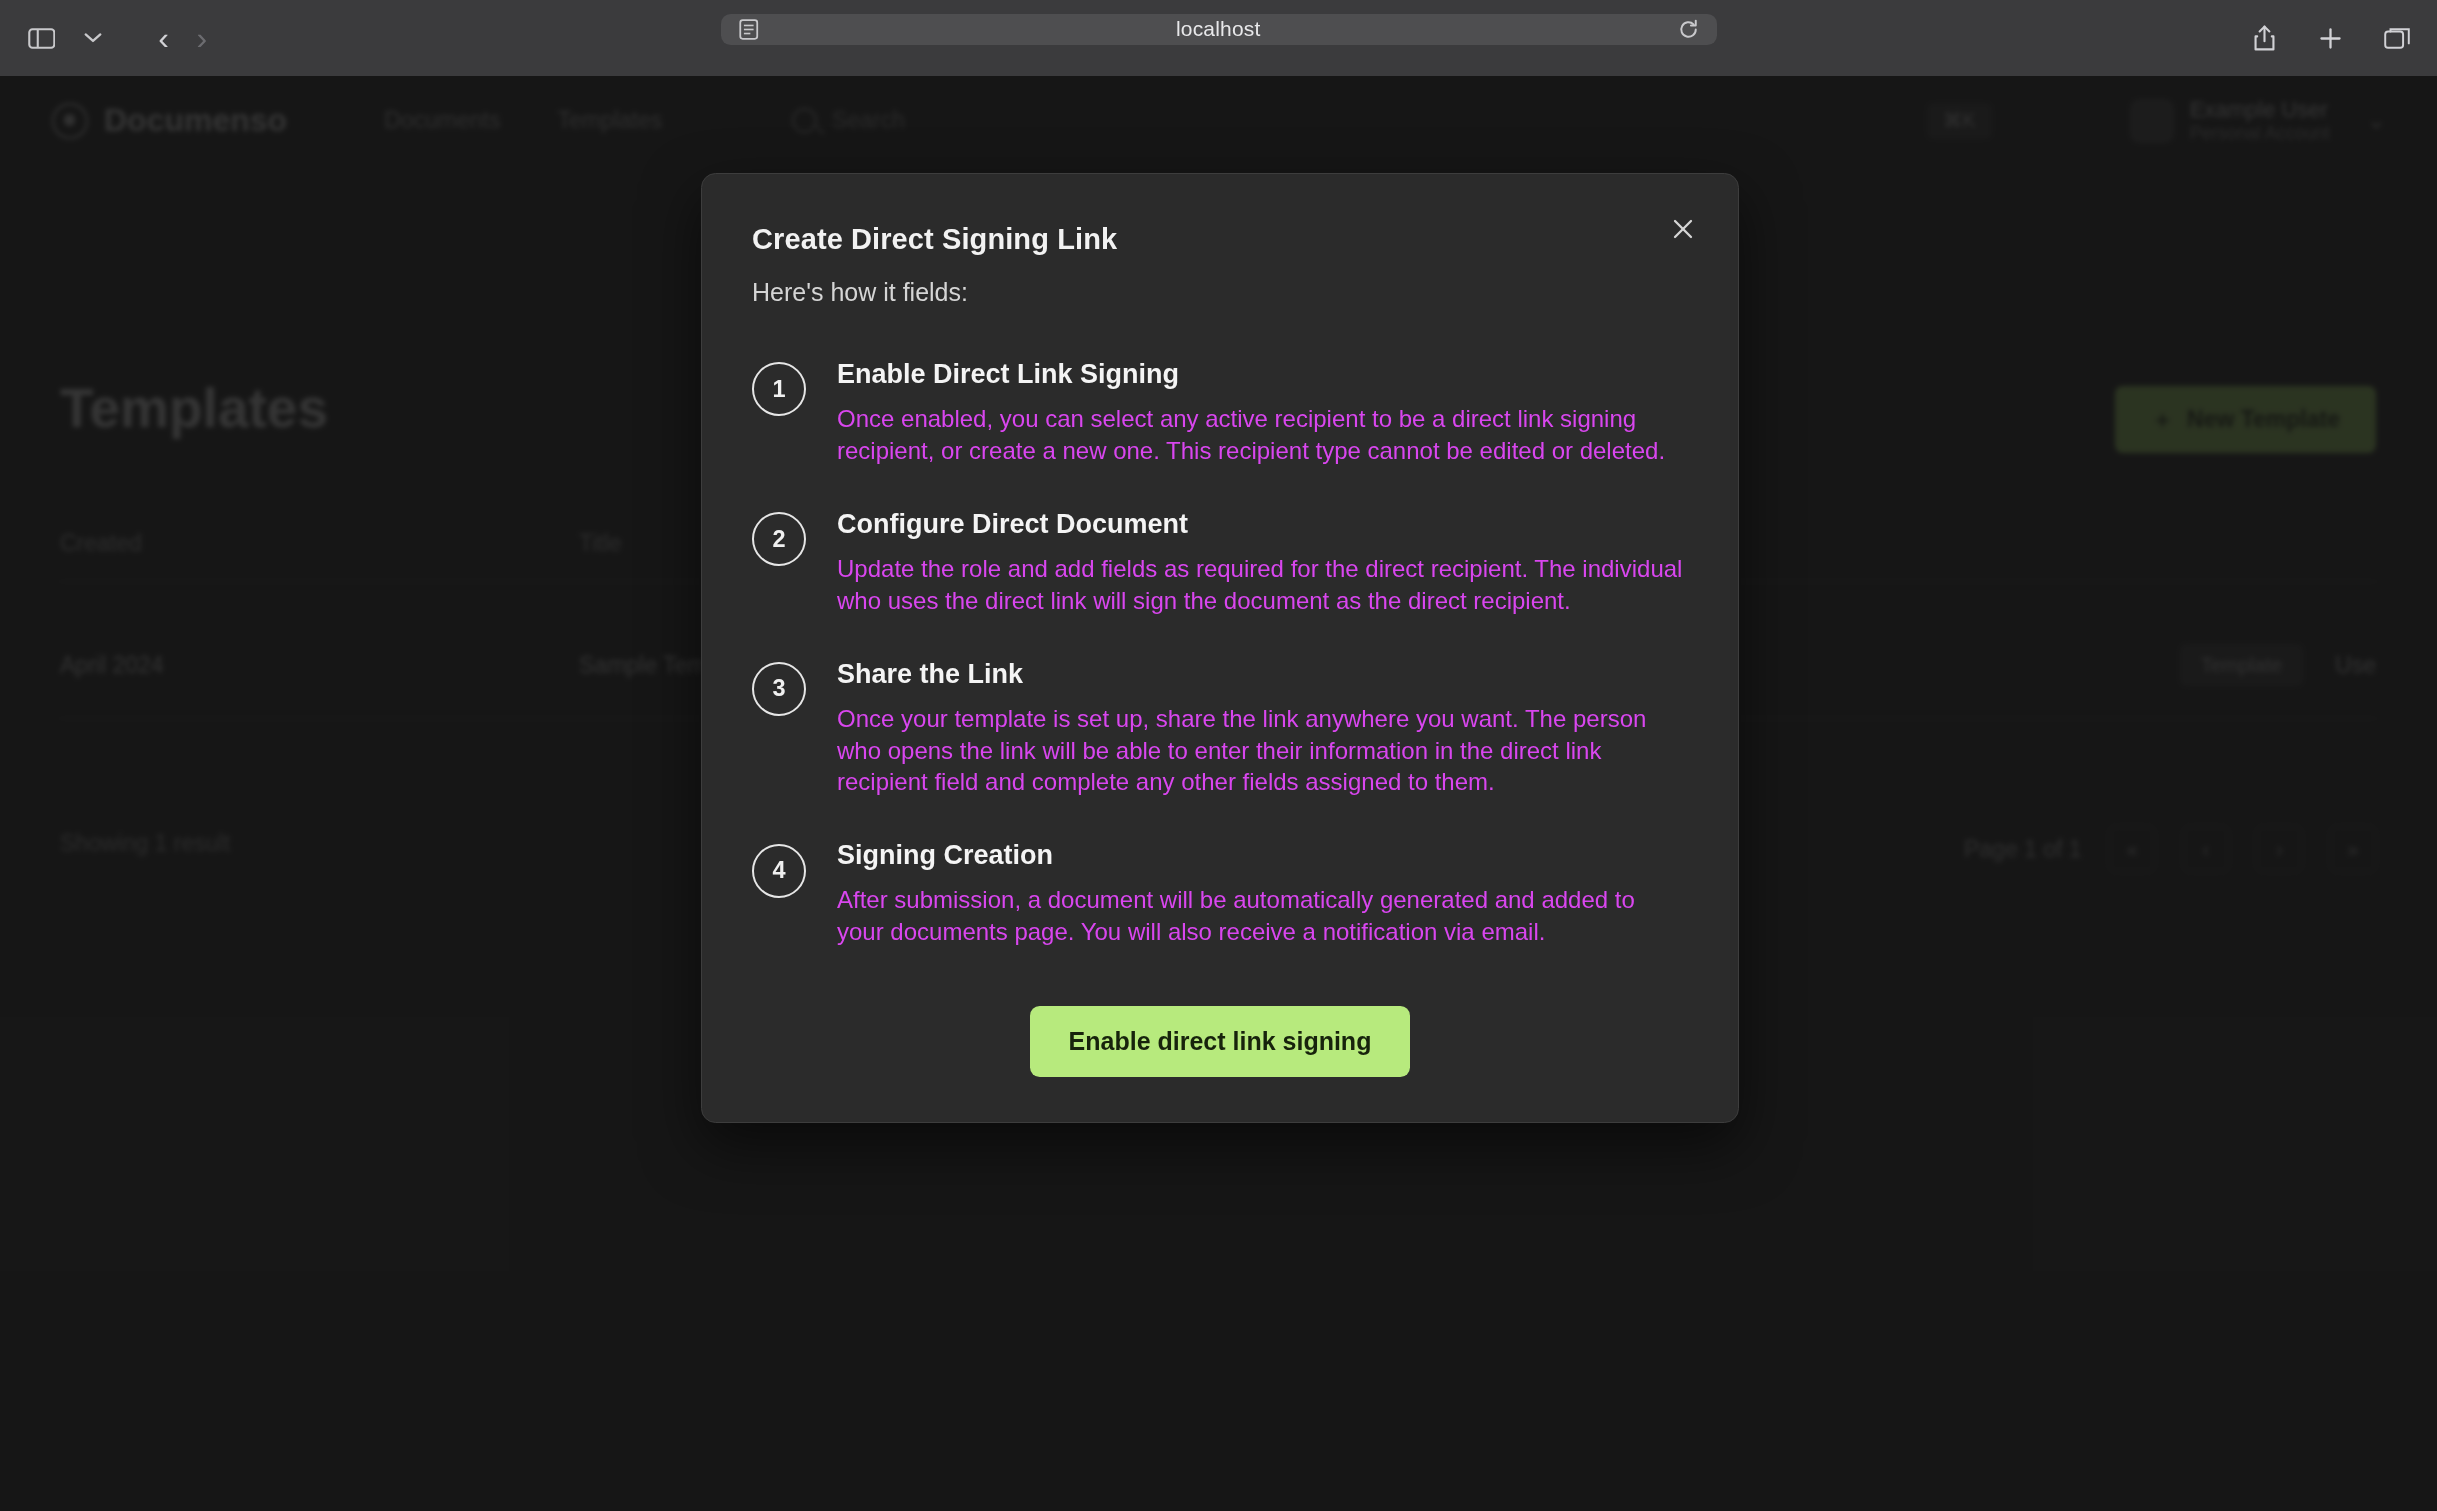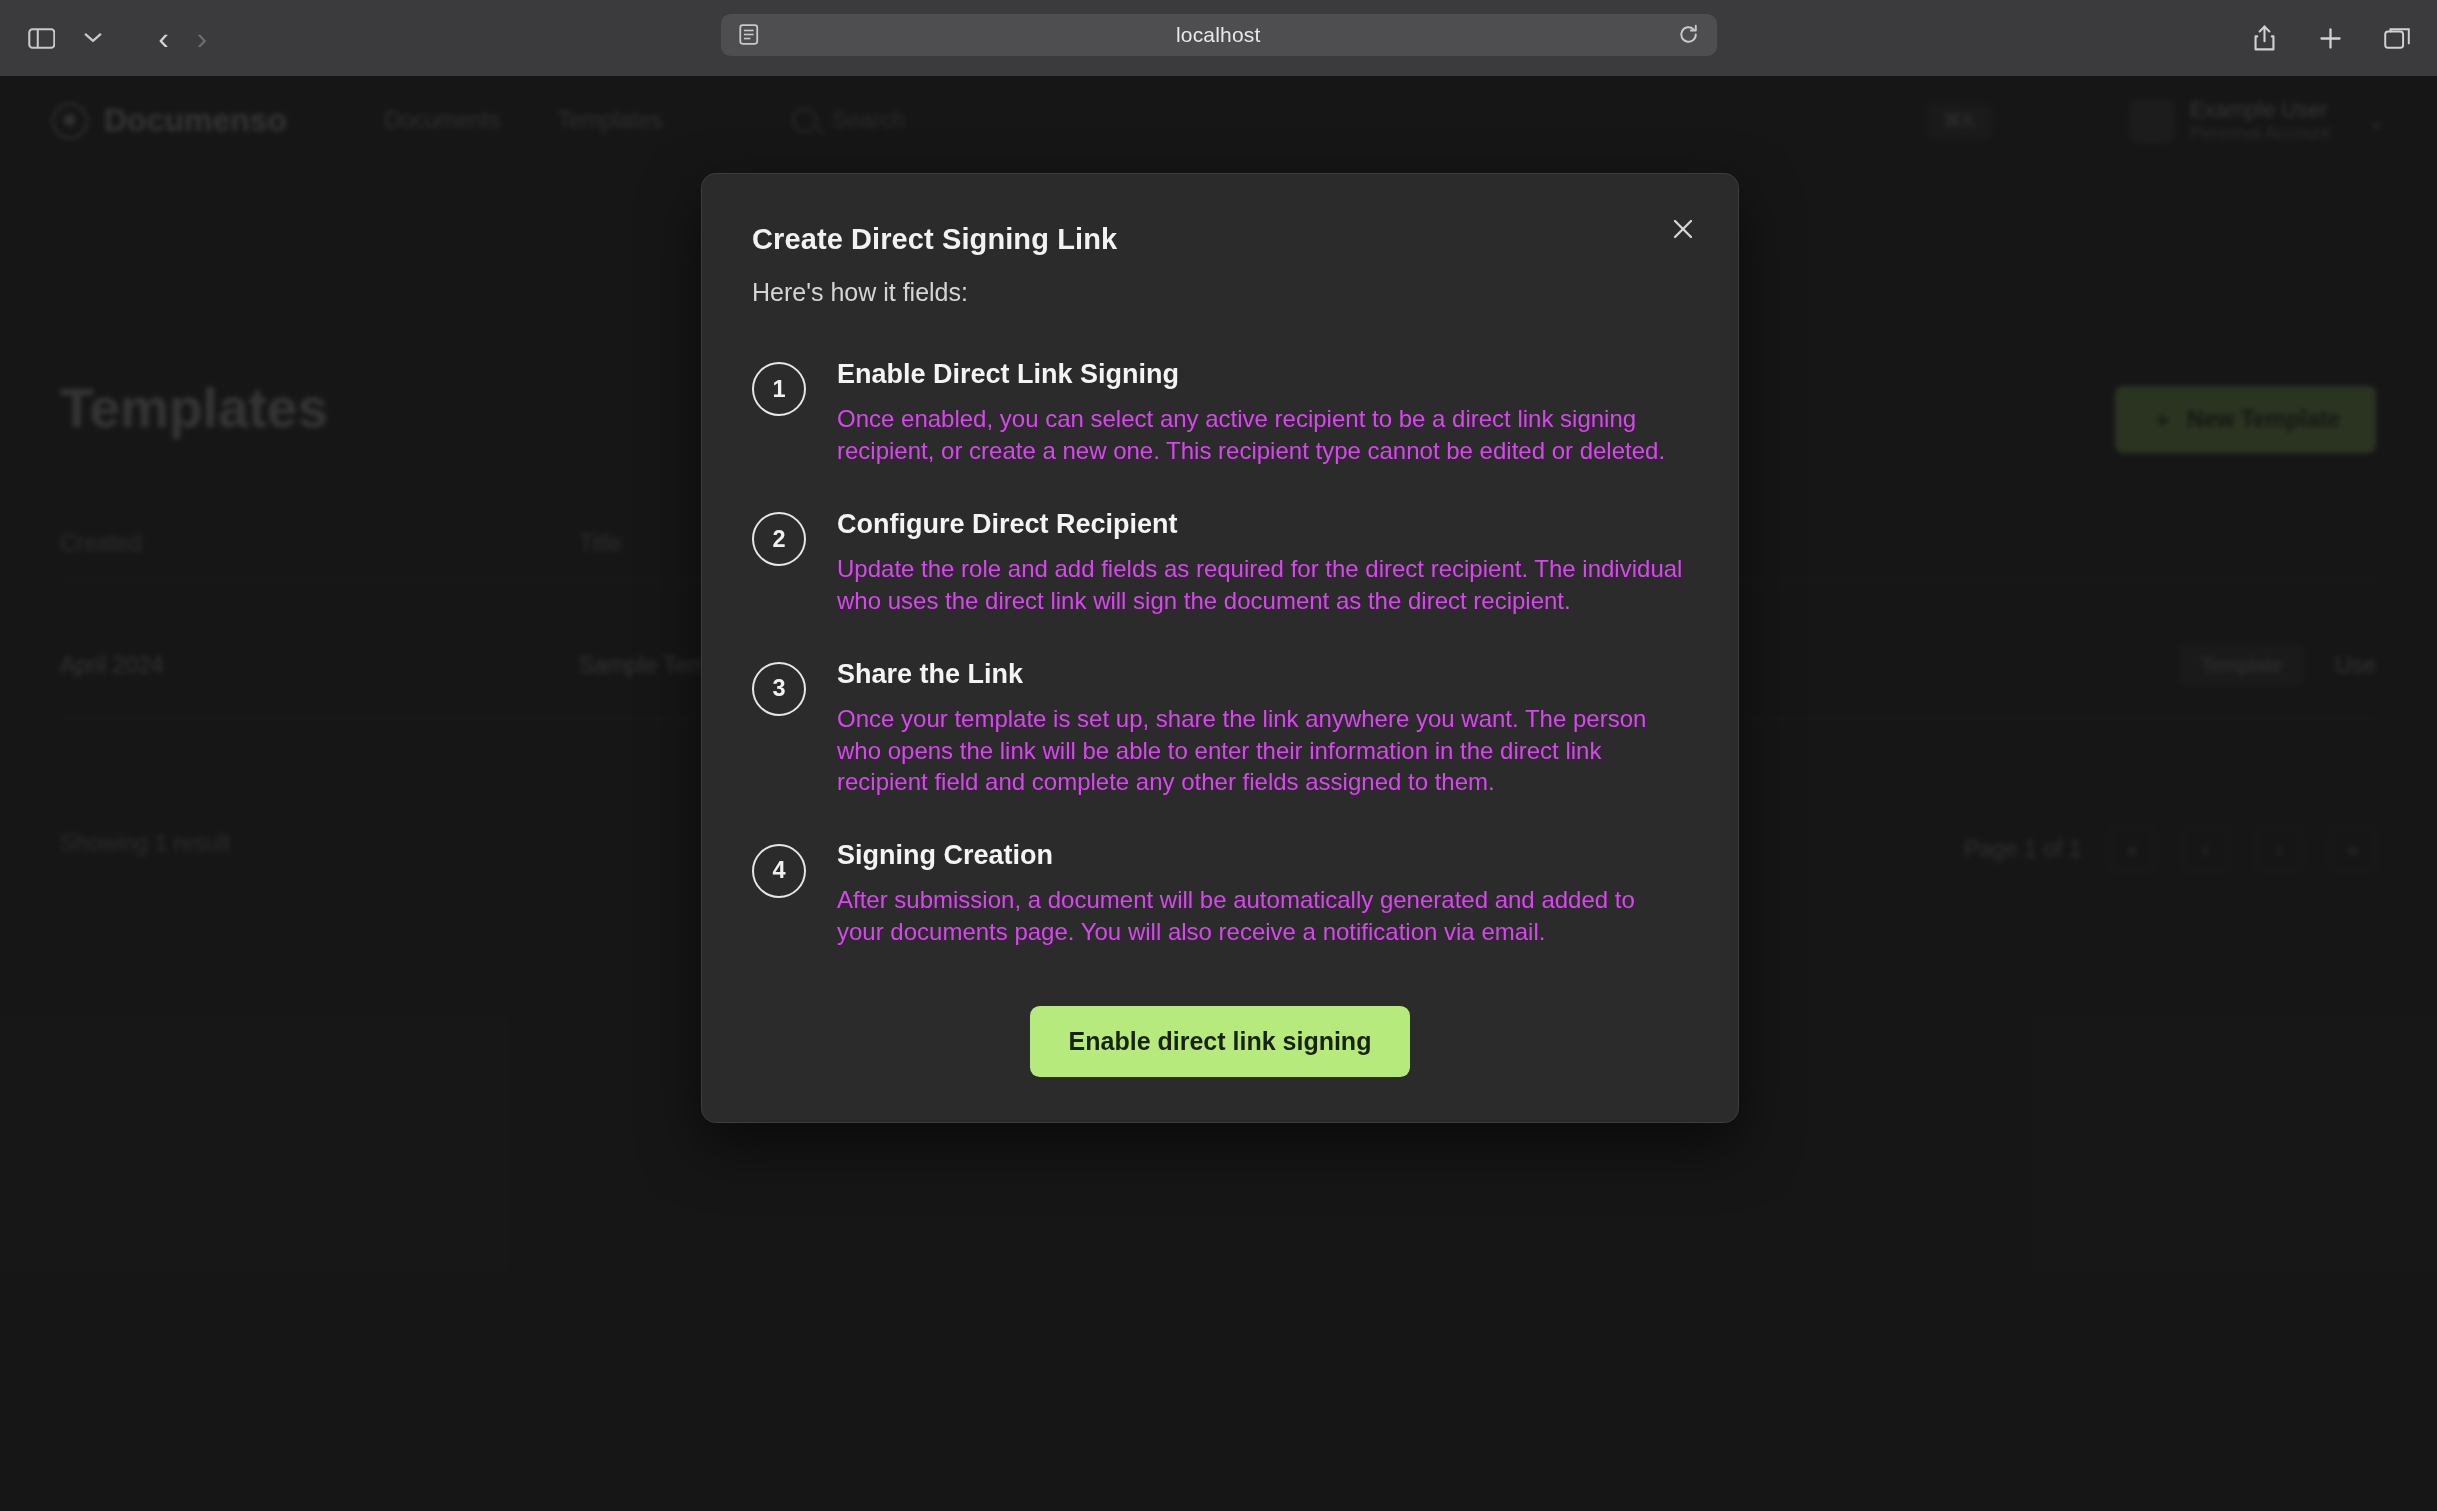--- a/index.html
+++ b/index.html
@@ -42,21 +42,21 @@
   .nav-arrows { display: flex; align-items: center; gap: 27.6px; margin-left: 32px; }
   .arrow { color: #d2d2d6; font-size: 32px; line-height: 1; font-weight: 300; }
   .arrow.disabled { color: #6c6c70; }
 
   .url-bar {
     position: absolute;
     left: 50%;
     transform: translateX(-50%);
     top: 13.8px;
     width: 996px;
-    height: 42px;
+    height: 31px;
     background: #4e4e50;
     border-radius: 9.7px;
     display: flex;
     align-items: center;
     box-sizing: border-box;
     padding: 0 18px;
   }
   .url-bar .reader-icon { color: #c9c9cc; display: flex; align-items: center; }
   .url-text {
     flex: 1;
@@ -476,21 +476,21 @@
     <div class="step">
       <div class="step-num">1</div>
       <div class="step-body">
         <h2 class="step-title">Enable Direct Link Signing</h2>
         <p class="step-text">Once enabled, you can select any active recipient to be a direct link signing recipient, or create a new one. This recipient type cannot be edited or deleted.</p>
       </div>
     </div>
     <div class="step">
       <div class="step-num">2</div>
       <div class="step-body">
-        <h2 class="step-title">Configure Direct Recipient</h2>
+        <h2 class="step-title">Configure Direct Document</h2>
         <p class="step-text">Update the role and add fields as required for the direct recipient. The individual who uses the direct link will sign the document as the direct recipient.</p>
       </div>
     </div>
     <div class="step">
       <div class="step-num">3</div>
       <div class="step-body">
         <h2 class="step-title">Share the Link</h2>
         <p class="step-text">Once your template is set up, share the link anywhere you want. The person who opens the link will be able to enter their information in the direct link recipient field and complete any other fields assigned to them.</p>
       </div>
     </div>

